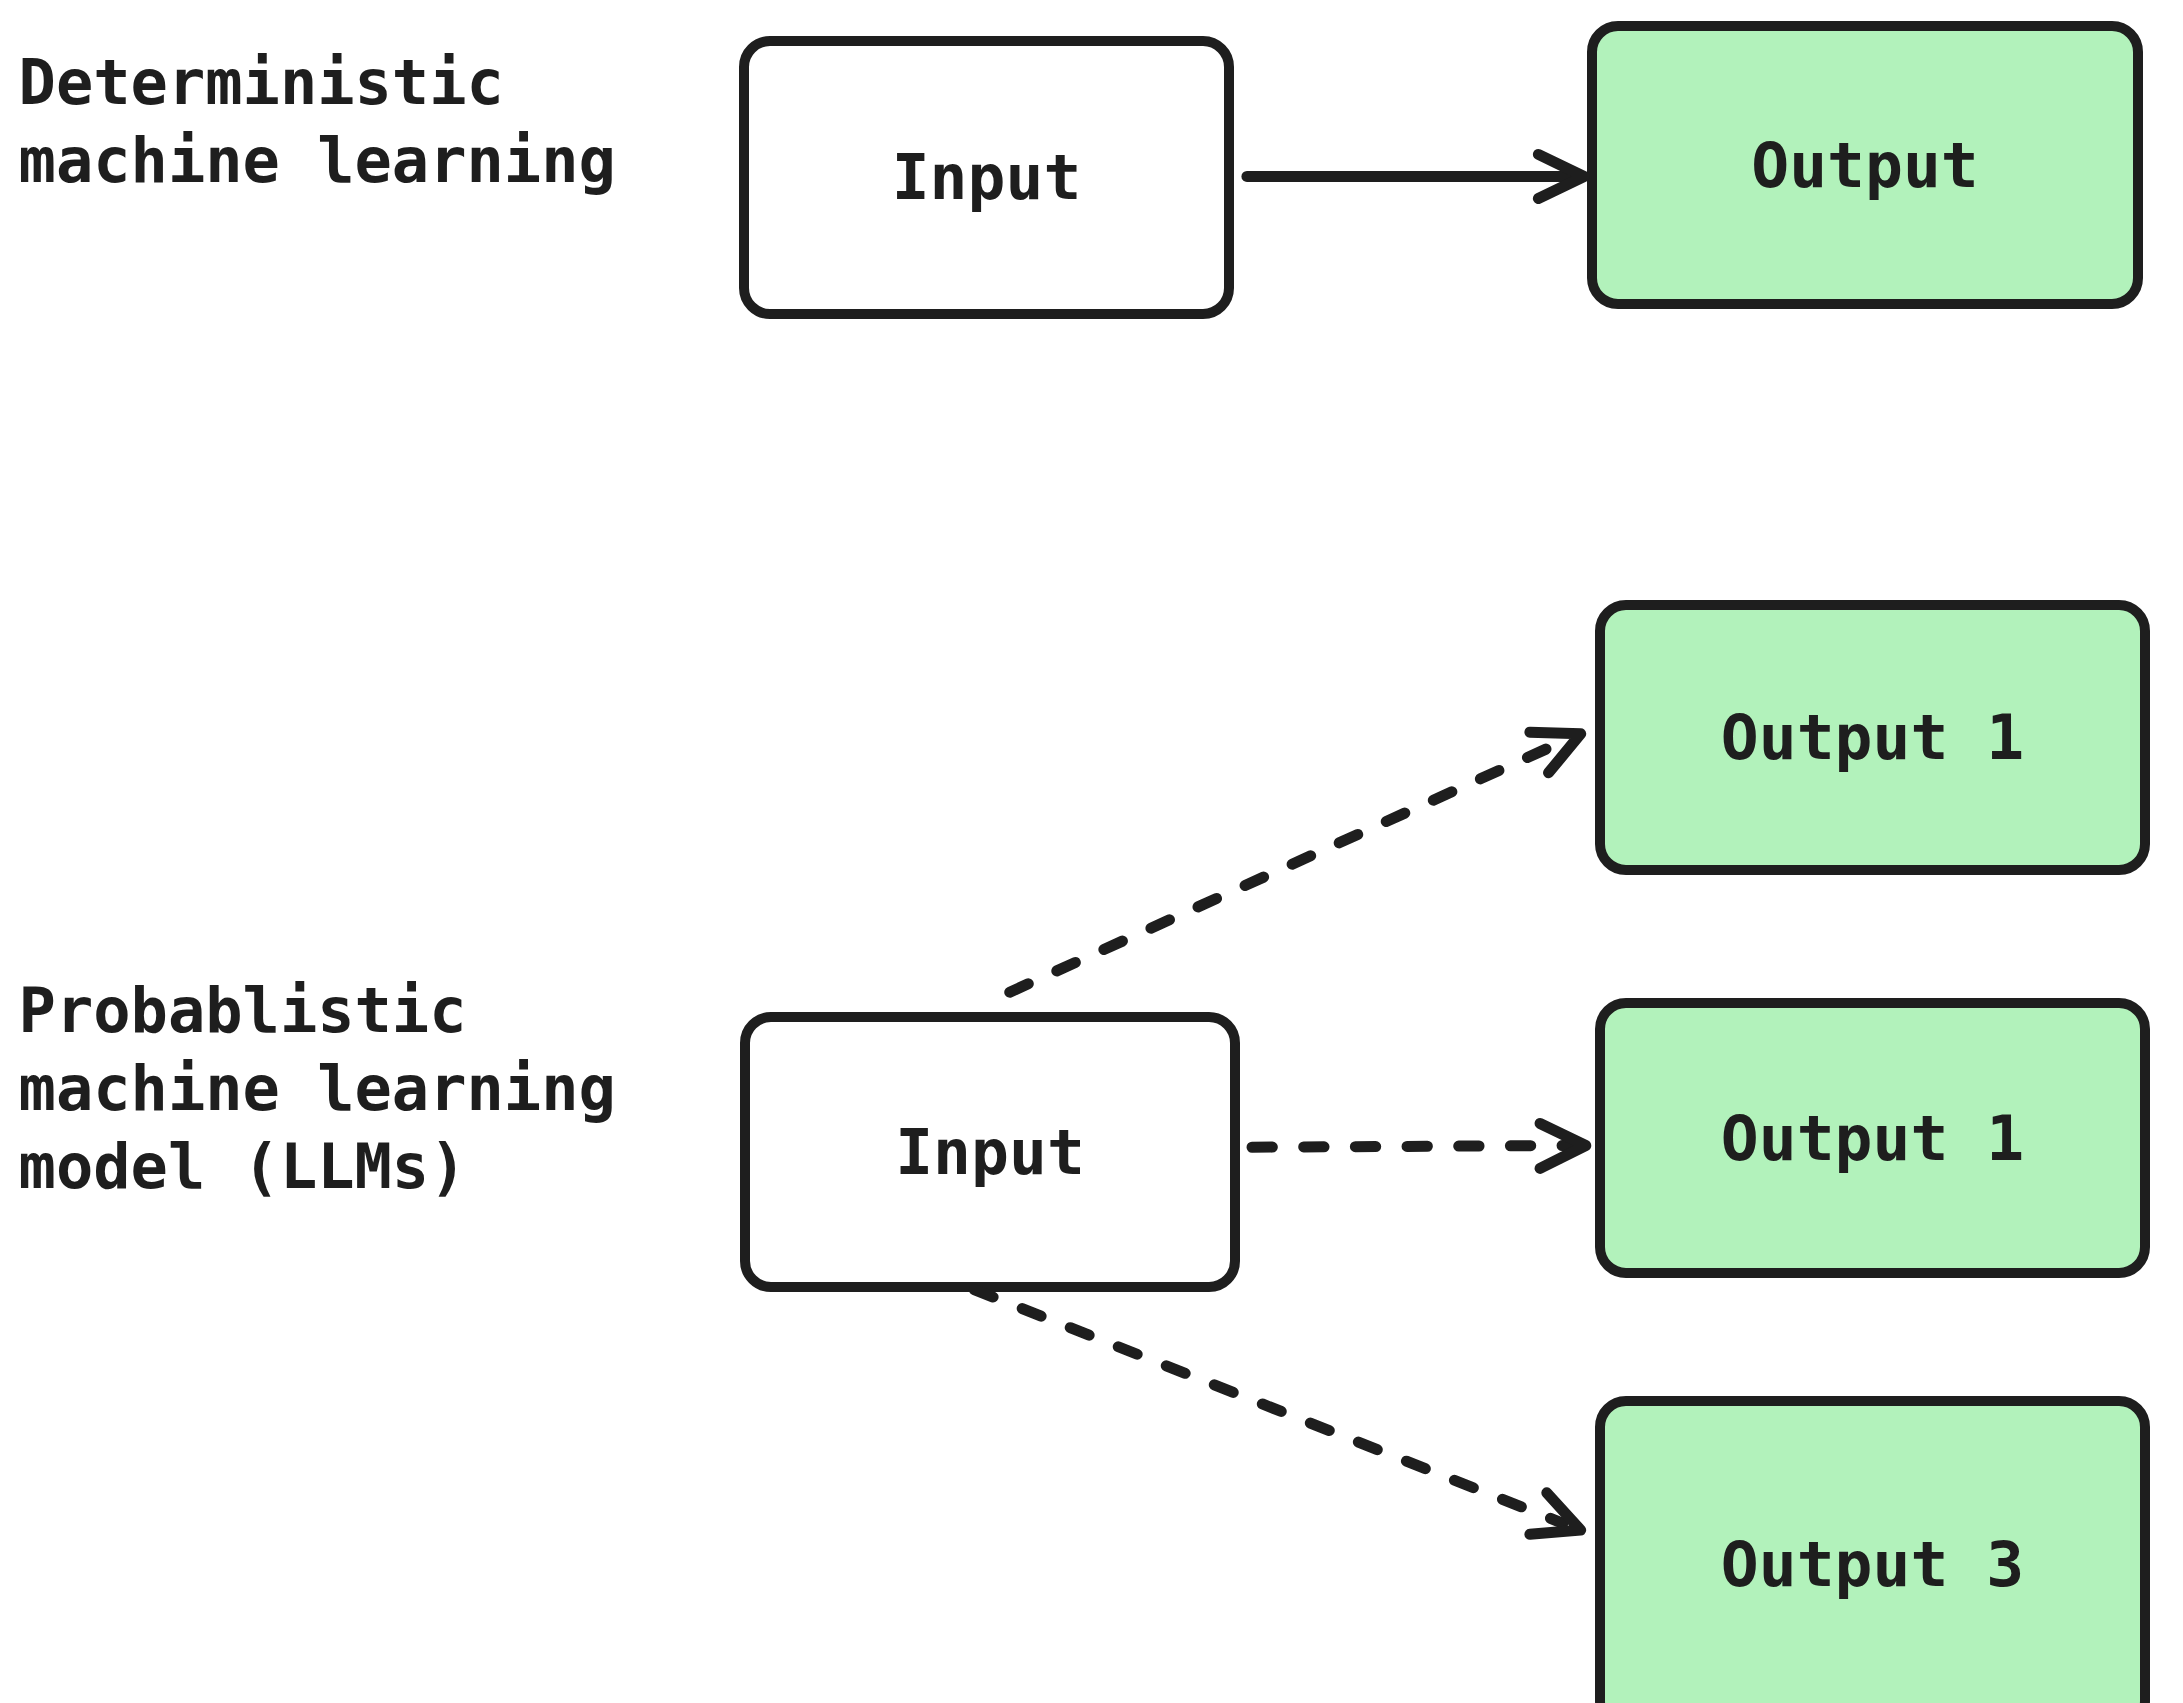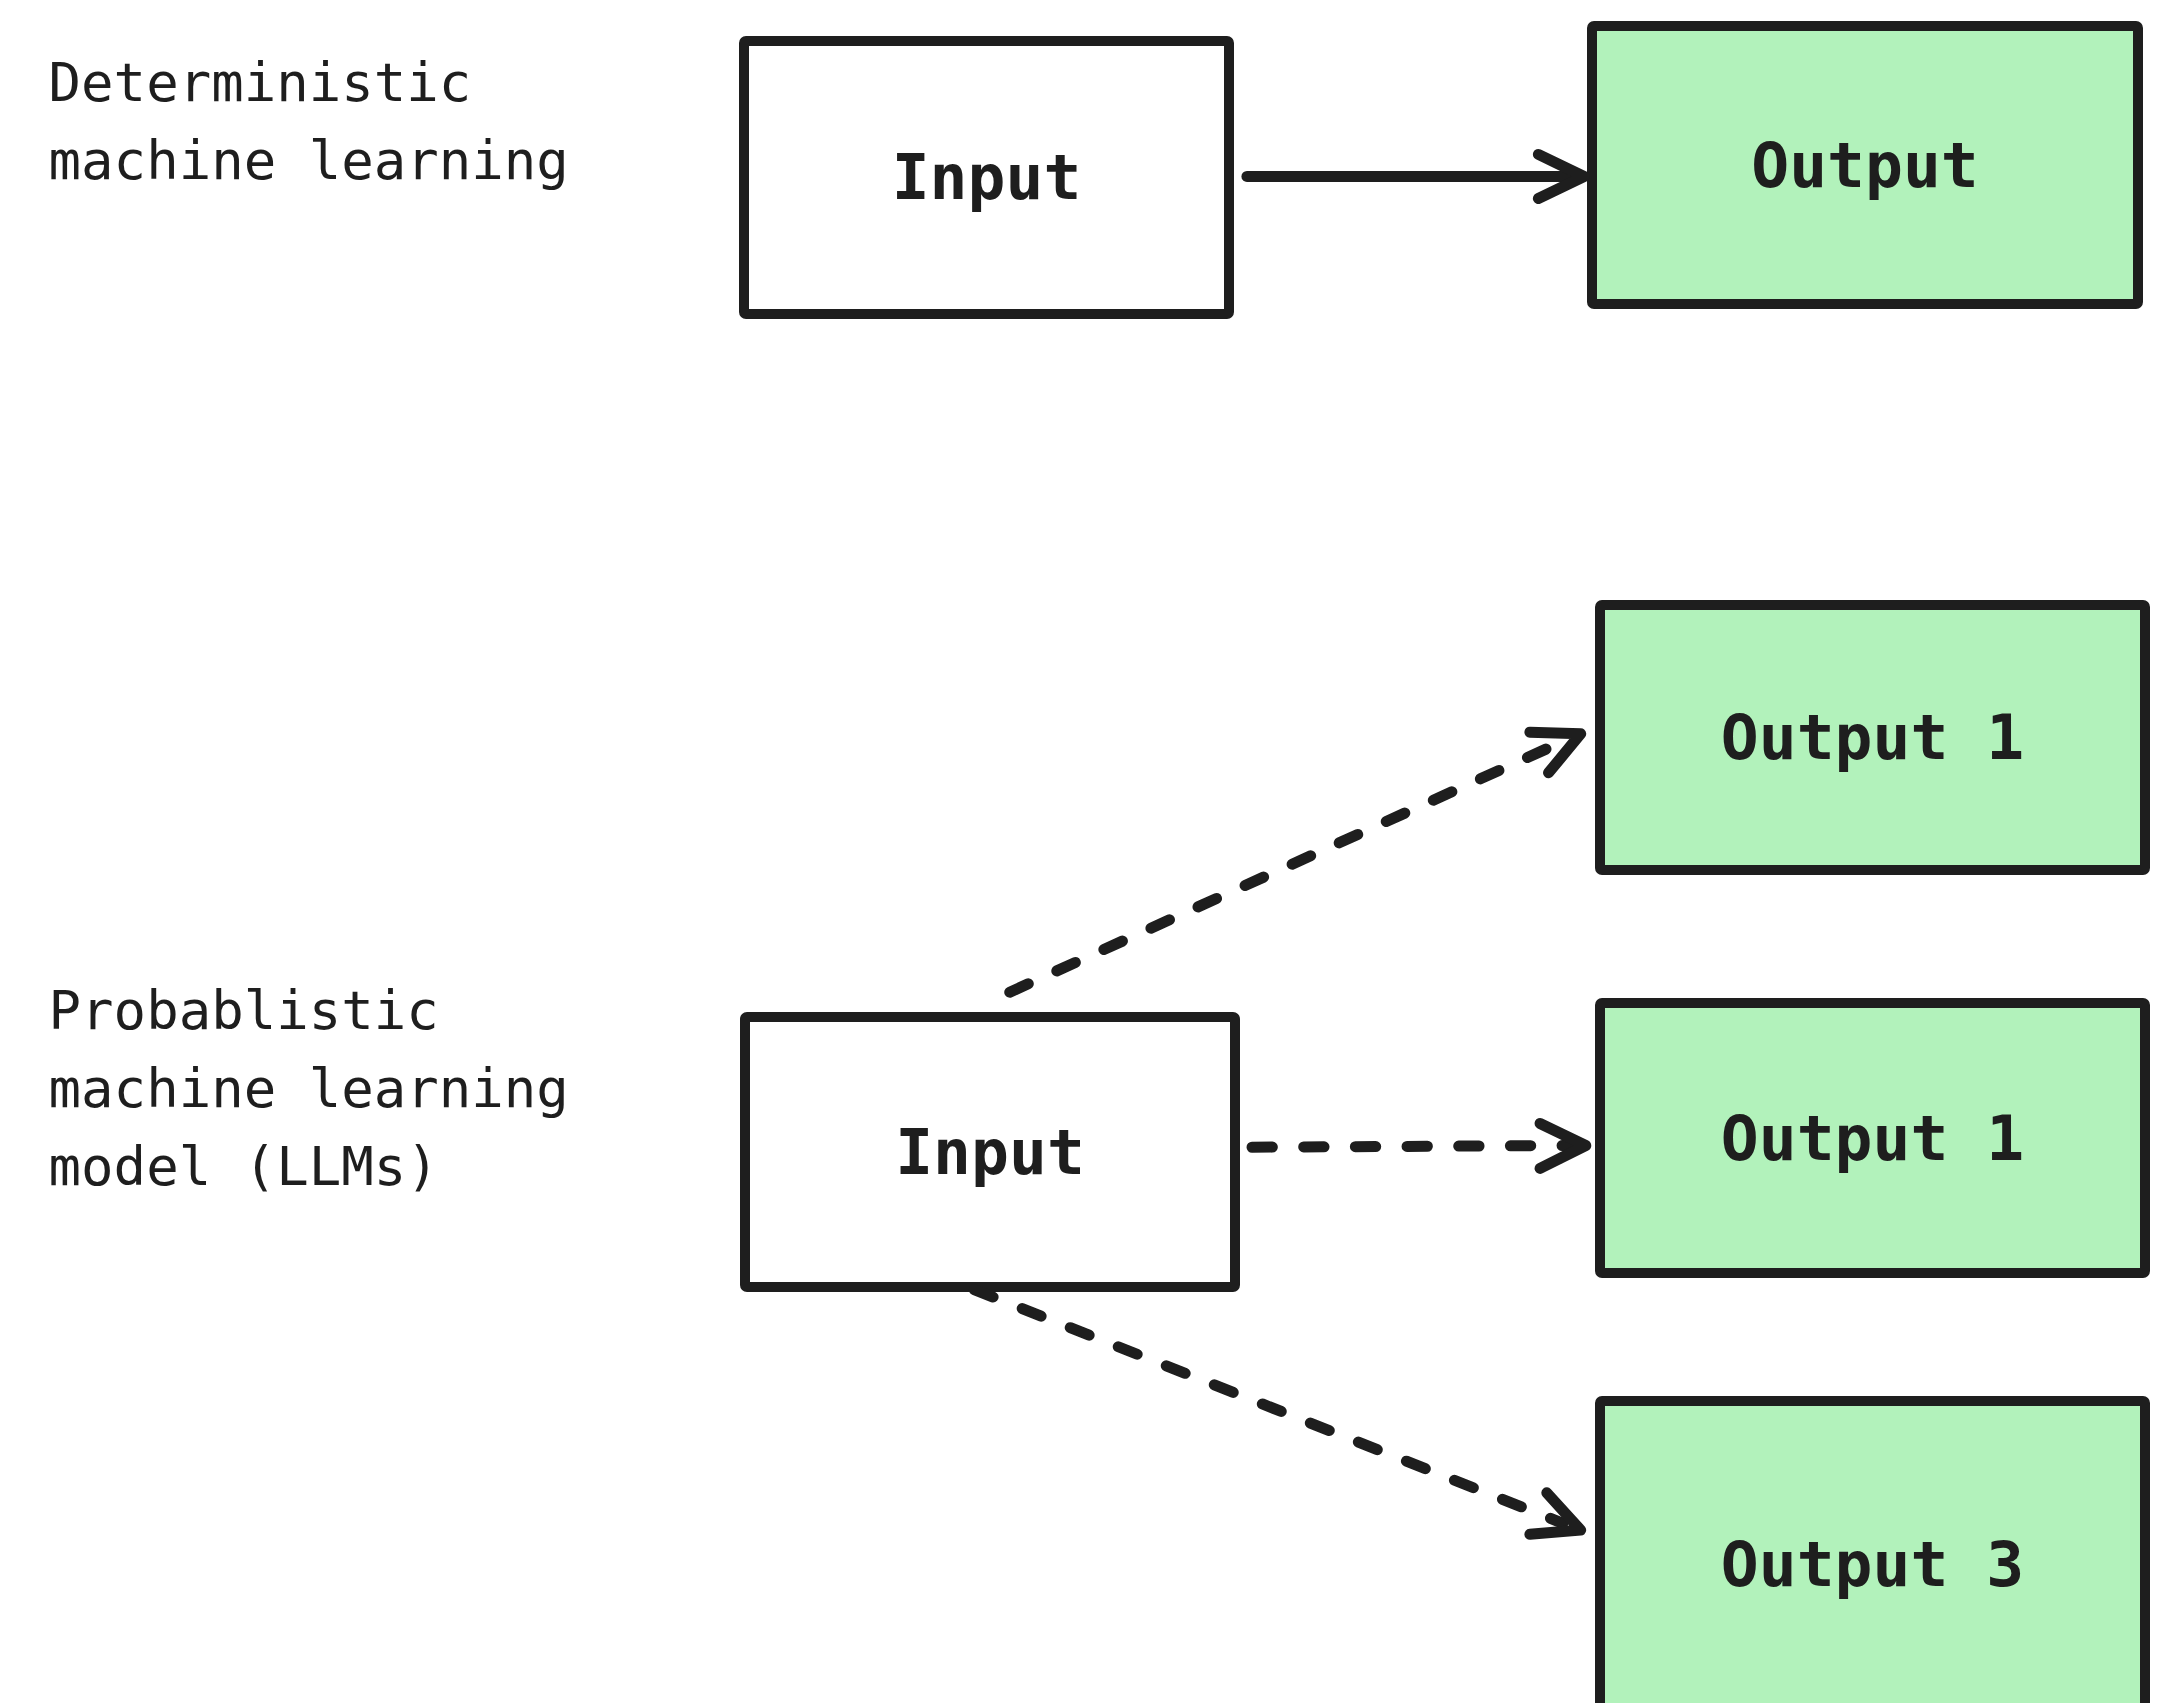--- a/index.html
+++ b/index.html
@@ -14,34 +14,33 @@
     width: 2183px;
     height: 1704px;
     background: var(--paper);
     font-family: "DejaVu Sans Mono", "Liberation Mono", monospace;
     color: var(--ink);
     overflow: hidden;
   }
   .side-label {
     position: absolute;
     left: 18.6px;
-    font-size: 54px;
-    font-weight: 400;
+    font-size: 62px;
+    font-weight: 700;
     line-height: 78px;
     white-space: nowrap;
     letter-spacing: 0px;
-    margin-left: 30px;
   }
   .side-label .line { display: block; }
   #label-deterministic { top: 44px; }
   #label-probablistic { top: 972px; }
   .node {
     position: absolute;
     border: 10.2px solid var(--ink);
-    border-radius: 7px;
+    border-radius: 31px;
     background: var(--paper);
     display: flex;
     align-items: center;
     justify-content: center;
     font-size: 63px;
     font-weight: 700;
     white-space: nowrap;
   }
   .node.green { background: var(--green); }
   #node-input-top    { left: 739px;  top: 36px;   width: 495px; height: 283px; }

